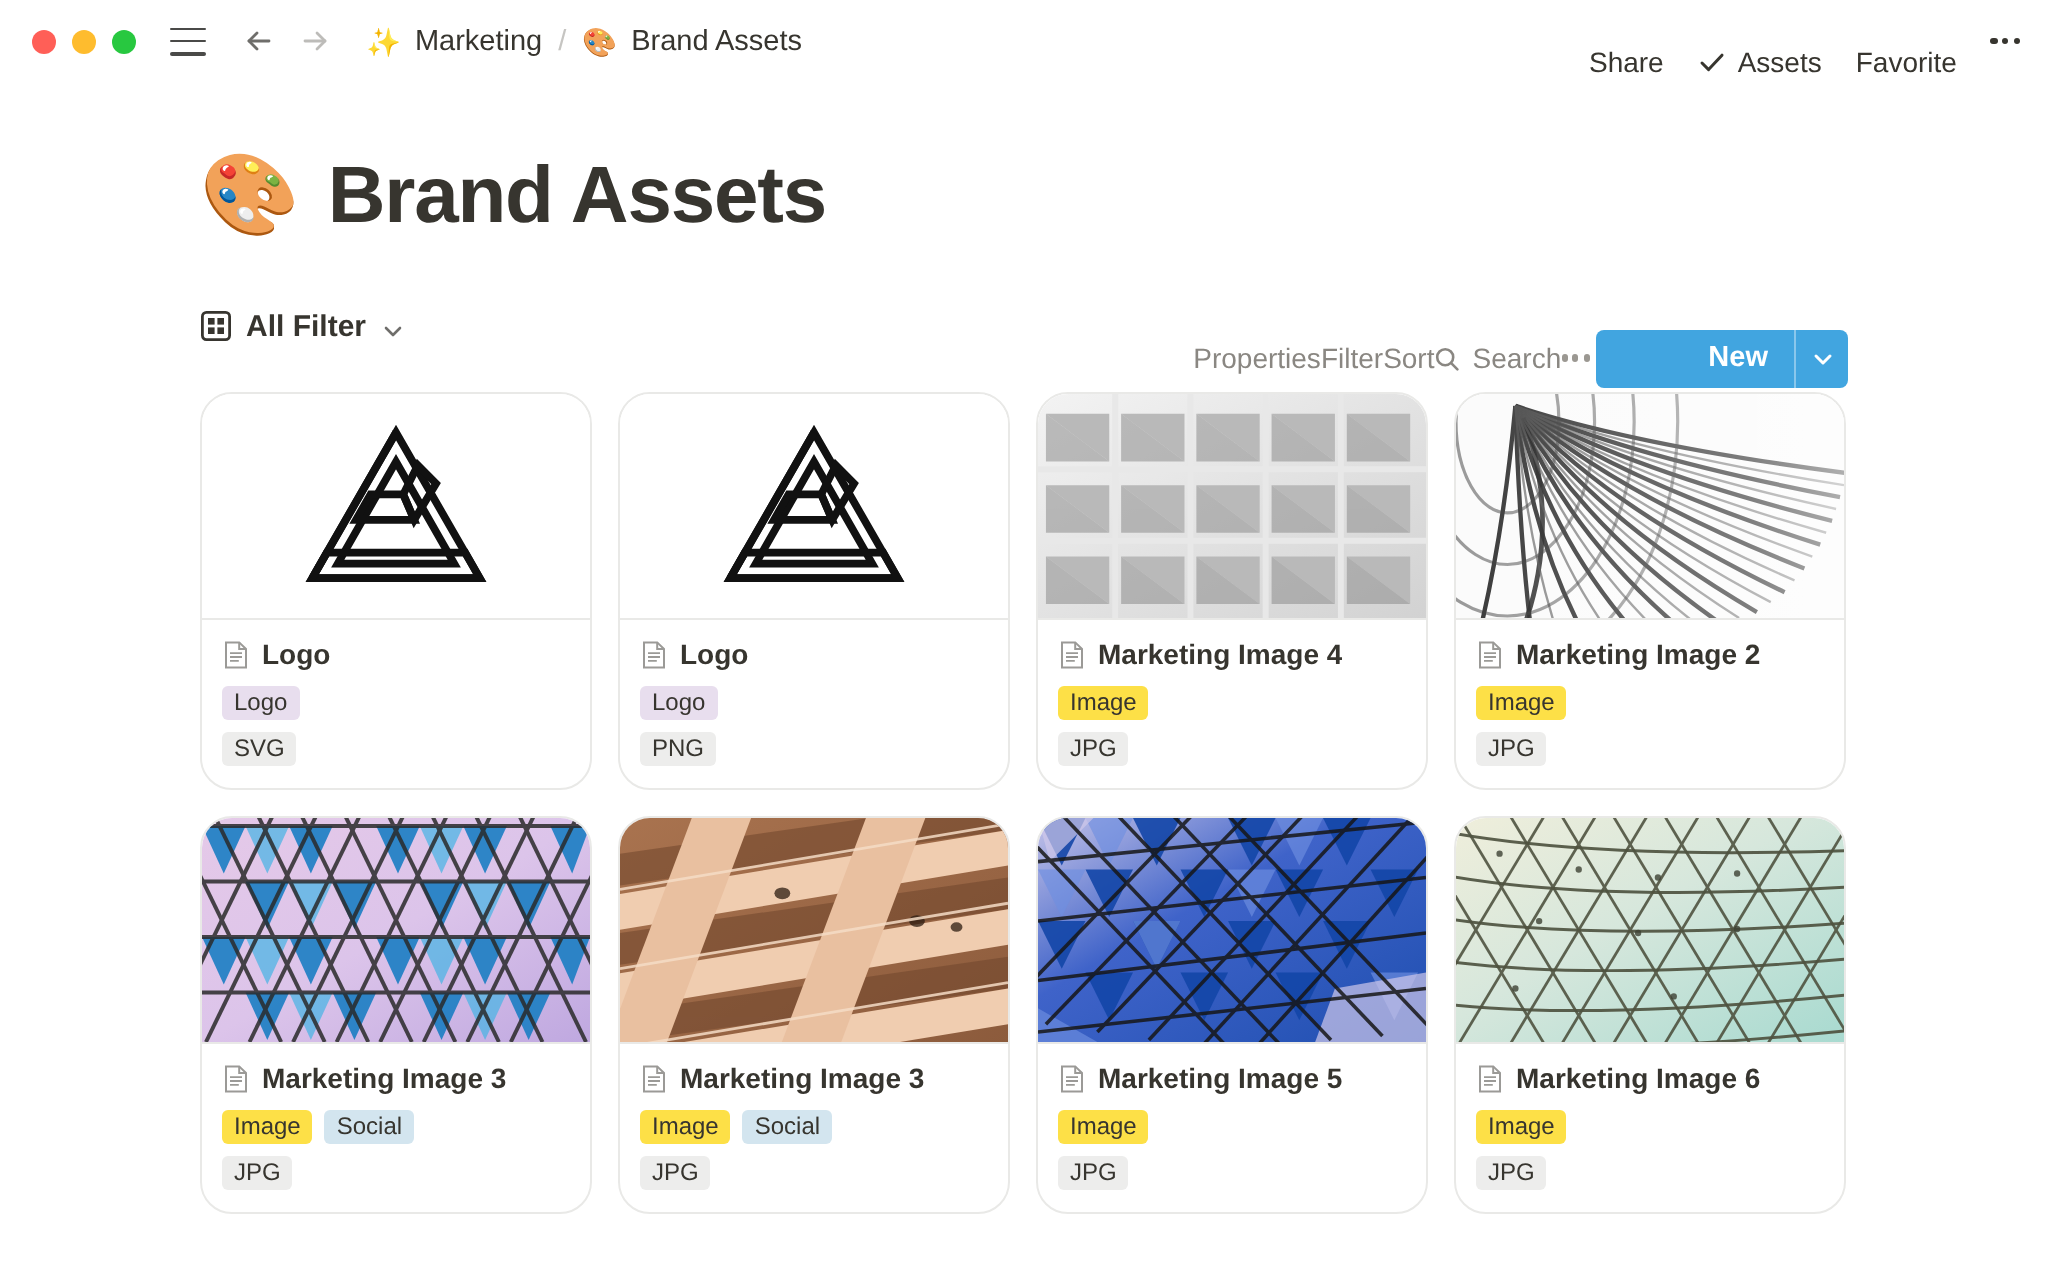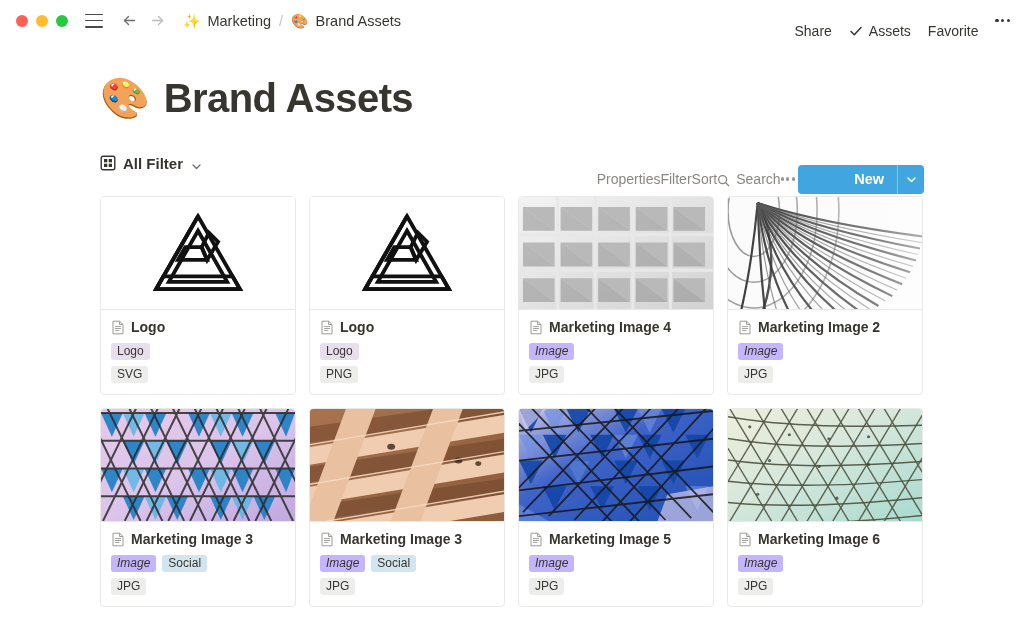--- a/index.html
+++ b/index.html
@@ -128,21 +128,21 @@
   
   .grid {
     margin-top: 18px;
     display: grid;
     grid-template-columns: repeat(4, 196px);
     gap: 13px;
   }
 
   .card {
     border: 1px solid #e9e9e7;
-    border-radius: 4px;
+    border-radius: 16px;
     background: #ffffff;
     overflow: hidden;
     cursor: pointer;
     display: flex; flex-direction: column;
   }
   .thumb {
     height: 113px;
     width: 100%;
     border-bottom: 1px solid #e9e9e7;
     overflow: hidden;
@@ -164,21 +164,21 @@
     display: inline-block;
     font-size: 12px;
     line-height: 17px;
     padding: 0 6px;
     border-radius: 3px;
     color: #37352f;
     white-space: nowrap;
   }
   .tag-purple { background: #e8deee; }
   .tag-gray   { background: #ededec; }
-  .tag-orange { background: #c4b5fd; font-style: italic; }
+  .tag-orange { background: #fde047; }
   .tag-blue   { background: #d3e5ef; }
 </style>
 </head>
 <body>
 
 <div class="titlebar">
   <div class="traffic-lights">
     <span class="tl tl-close"></span>
     <span class="tl tl-min"></span>
     <span class="tl tl-max"></span>

